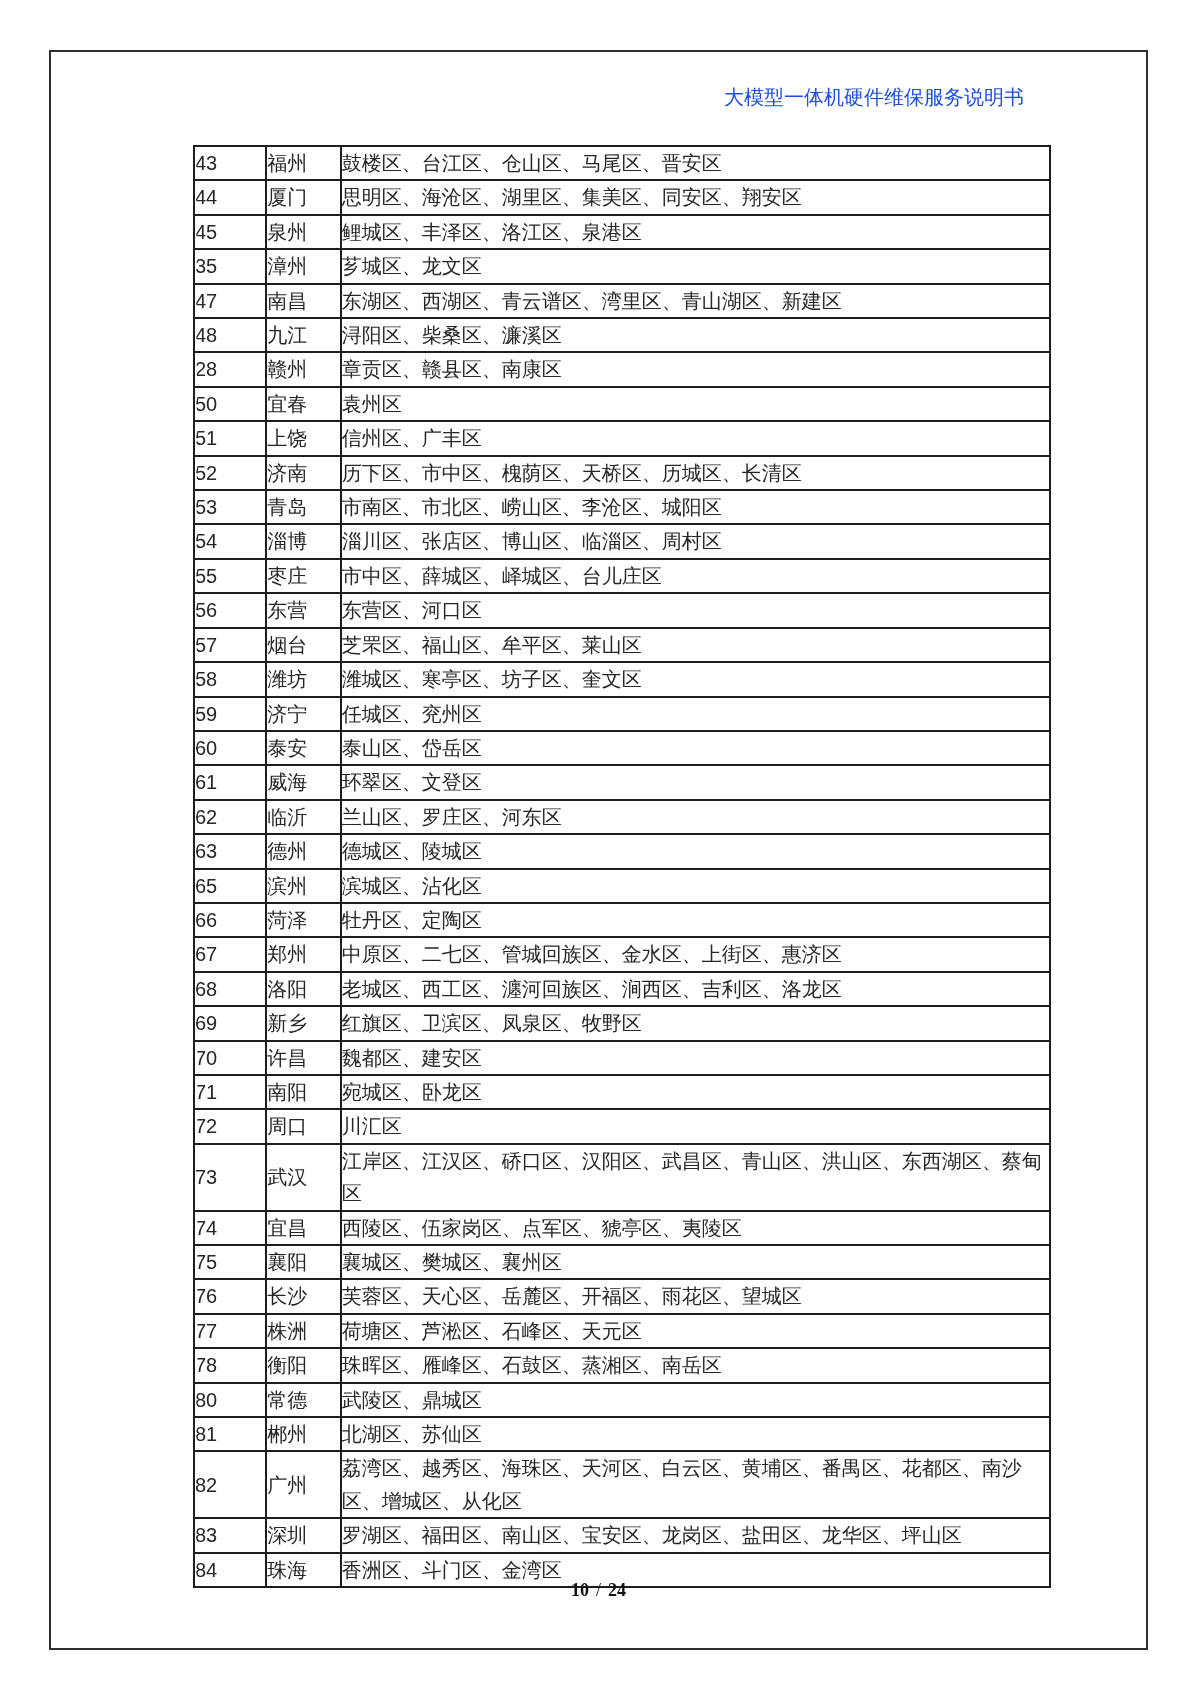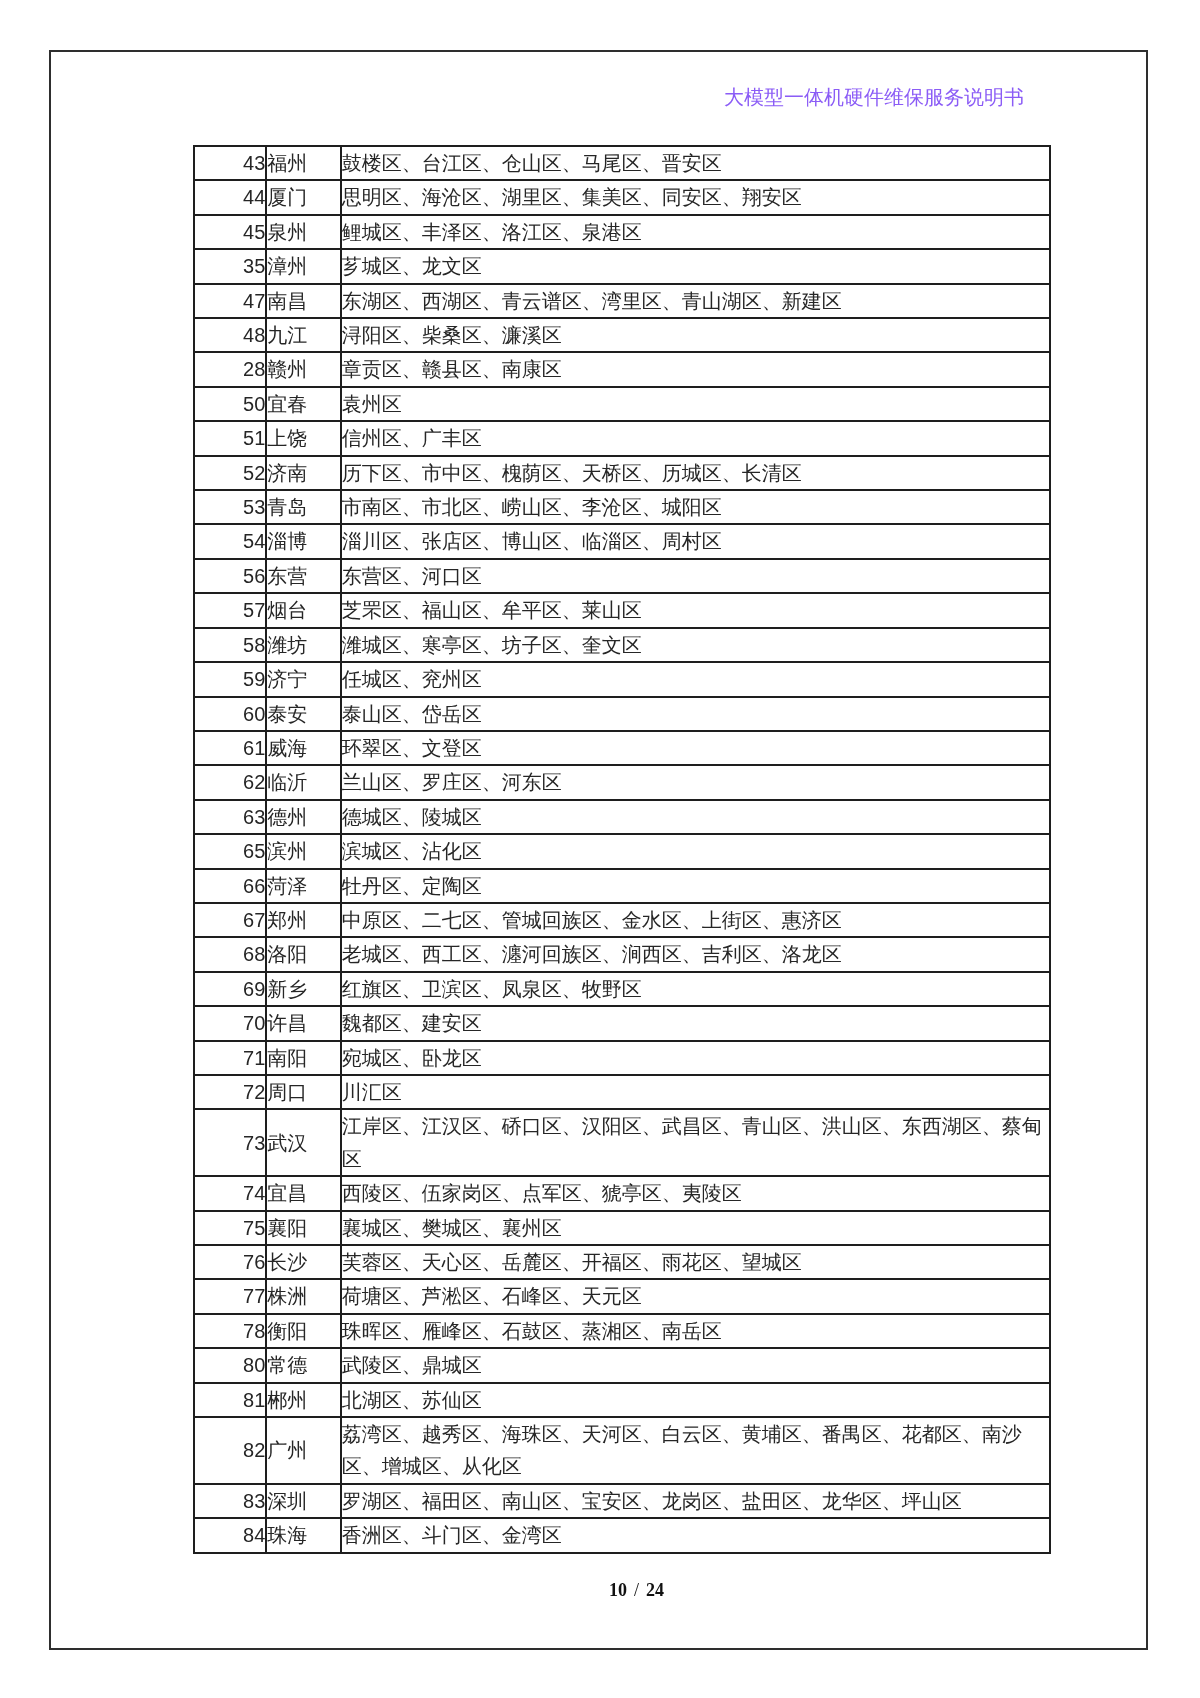--- a/index.html
+++ b/index.html
@@ -24,54 +24,53 @@
     background: #ffffff;
     box-sizing: content-box;
   }
   .header-title {
     position: absolute;
     top: 32px;
     right: 122px;
     font-family: "Liberation Serif", serif;
     font-size: 20px;
     letter-spacing: 0px;
-    color: #8b5cf6;
+    color: #1d4ed8;
     white-space: nowrap;
   }
   table.city-table {
     position: absolute;
     left: 142px;
     top: 93px;
     width: 858px;
     border-collapse: collapse;
     table-layout: fixed;
   }
   table.city-table td {
     border: 2px solid #1e1e1e;
     font-size: 20px;
     line-height: 32.4px;
     height: 32.4px;
     padding: 0;
     color: #262626;
     vertical-align: middle;
     overflow: hidden;
   }
-  td.no   { width: 69px;  text-align: right; }
+  td.no   { width: 69px;  text-align: left; border-radius: 17px; }
   td.city { width: 71px;  text-align: left; }
   td.districts { width: 694px; text-align: left; padding-left: 10px; padding-right: 8px; margin-top: 16px; }
   .footer {
     position: absolute;
     top: 1528px;
     left: 0;
     width: 100%;
     text-align: center;
     font-family: "Liberation Serif", serif;
     font-size: 18px;
     color: #111111;
-    padding-left: 38px;
   }
   .footer .num { font-weight: bold; }
   .footer .sep { font-weight: normal; padding: 0 7px; }
 </style>
 </head>
 <body>
 
 <div class="frame">
 
   <div class="header-title">大模型一体机硬件维保服务说明书</div>
@@ -132,20 +131,25 @@
           <td class="no">53</td>
           <td class="city">青岛</td>
           <td class="districts">市南区、市北区、崂山区、李沧区、城阳区</td>
         </tr>
         <tr>
           <td class="no">54</td>
           <td class="city">淄博</td>
           <td class="districts">淄川区、张店区、博山区、临淄区、周村区</td>
         </tr>
         <tr>
+          <td class="no">55</td>
+          <td class="city">枣庄</td>
+          <td class="districts">市中区、薛城区、峄城区、台儿庄区</td>
+        </tr>
+        <tr>
           <td class="no">56</td>
           <td class="city">东营</td>
           <td class="districts">东营区、河口区</td>
         </tr>
         <tr>
           <td class="no">57</td>
           <td class="city">烟台</td>
           <td class="districts">芝罘区、福山区、牟平区、莱山区</td>
         </tr>
         <tr>

